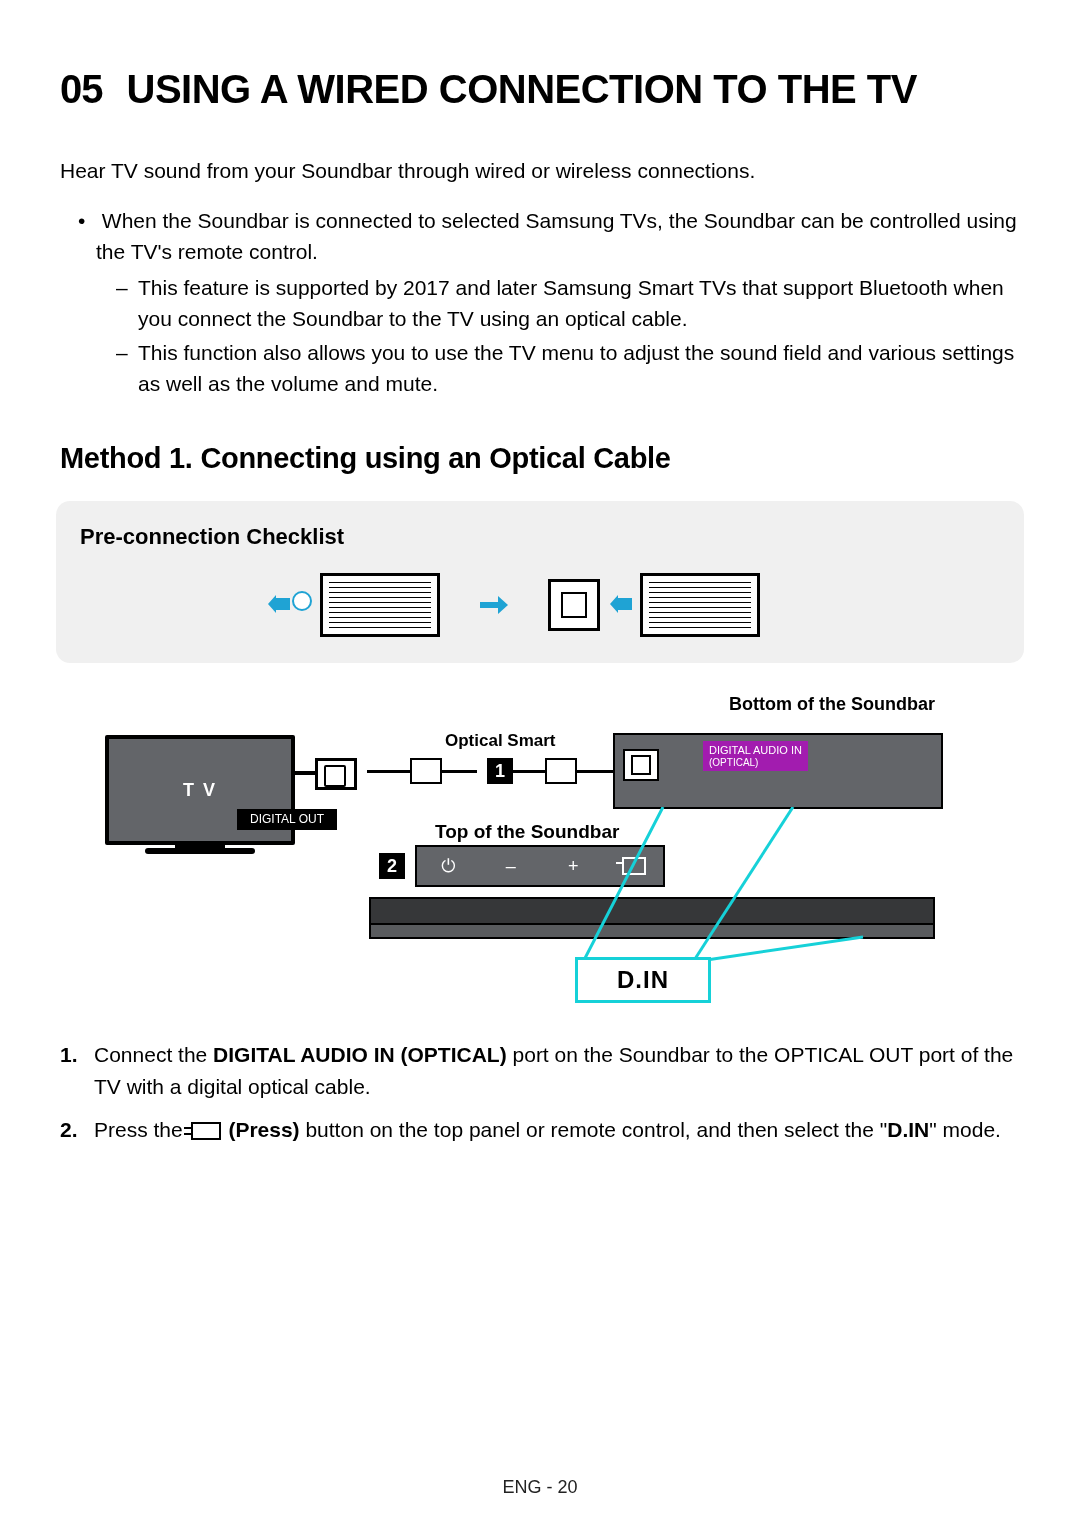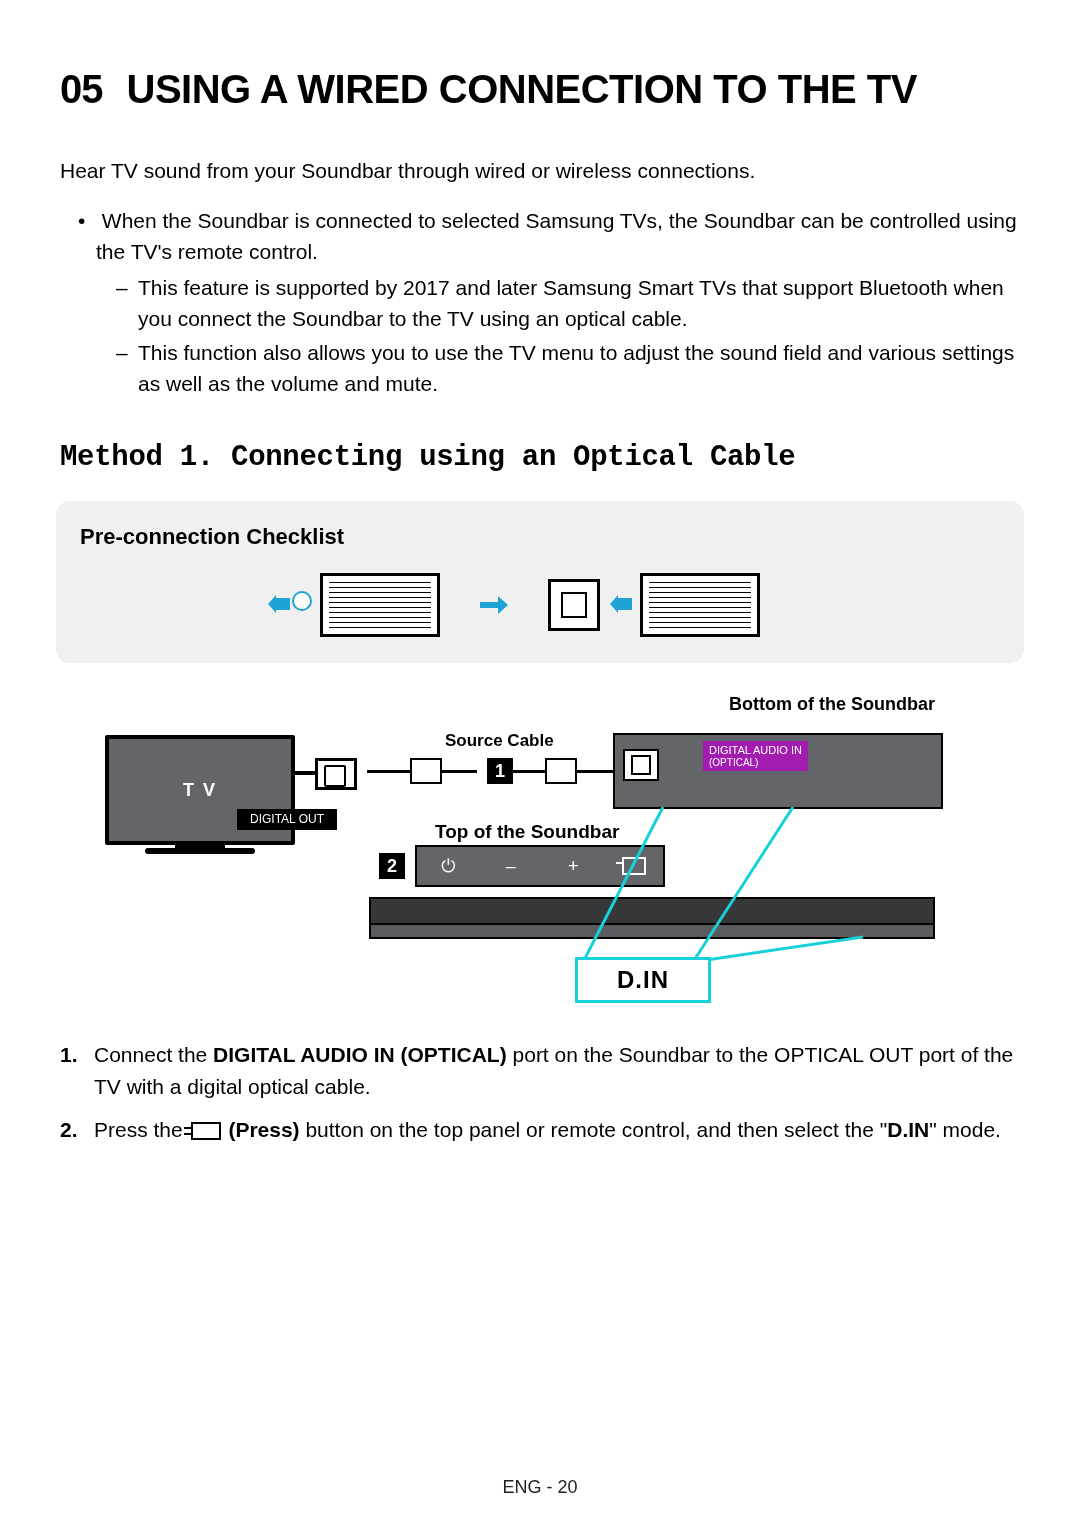--- a/index.html
+++ b/index.html
@@ -28,21 +28,21 @@
   ul.main-bullets { list-style: none; padding-left: 36px; margin-top: 20px; }
   ul.main-bullets > li::before {
     content: "•"; display:inline-block; width: 18px; margin-left:-18px;
   }
   ul.sub-dash { list-style:none; padding-left: 42px; margin-top: 6px; }
   ul.sub-dash > li { margin-bottom:4px; }
   ul.sub-dash > li::before {
     content: "–"; display:inline-block; width:22px; margin-left:-22px;
   }
   h2 {
-    font-family: Liberation Mono, monospace;
+    font-family: Liberation Sans, sans-serif;
     font-weight: 800;
     font-size: 29px;
     margin-top: 38px;
     margin-bottom: 22px;
     letter-spacing: -0.3px;
   }
   .checklist-box {
     background: #f0f0f0;
     padding: 20px 24px 26px 24px;
     margin: 0 -4px 0 -4px;
@@ -209,21 +209,21 @@
 <div class="diagram">
   <div class="diagram-toplabel">Bottom of the Soundbar</div>
 
   <div class="tv"></div>
   <div class="tv-stand"></div>
   <div class="tv-label">T V</div>
   <div class="tv-port-line"></div>
   <div class="tv-port"></div>
   <div class="tv-optical-out">DIGITAL OUT</div>
 
-  <div class="optical-label">Source Cable</div>
+  <div class="optical-label">Optical Smart</div>
   <div class="cable-line1"></div>
   <div class="cable-plug1"></div>
   <div class="step-badge badge1">1</div>
   <div class="cable-line2"></div>
   <div class="cable-plug2"></div>
 
   <div class="sb-port-outer"></div>
   <div class="sb-port-inner"></div>
   <div class="sb-port-label">
     <span>DIGITAL AUDIO IN</span><br>

